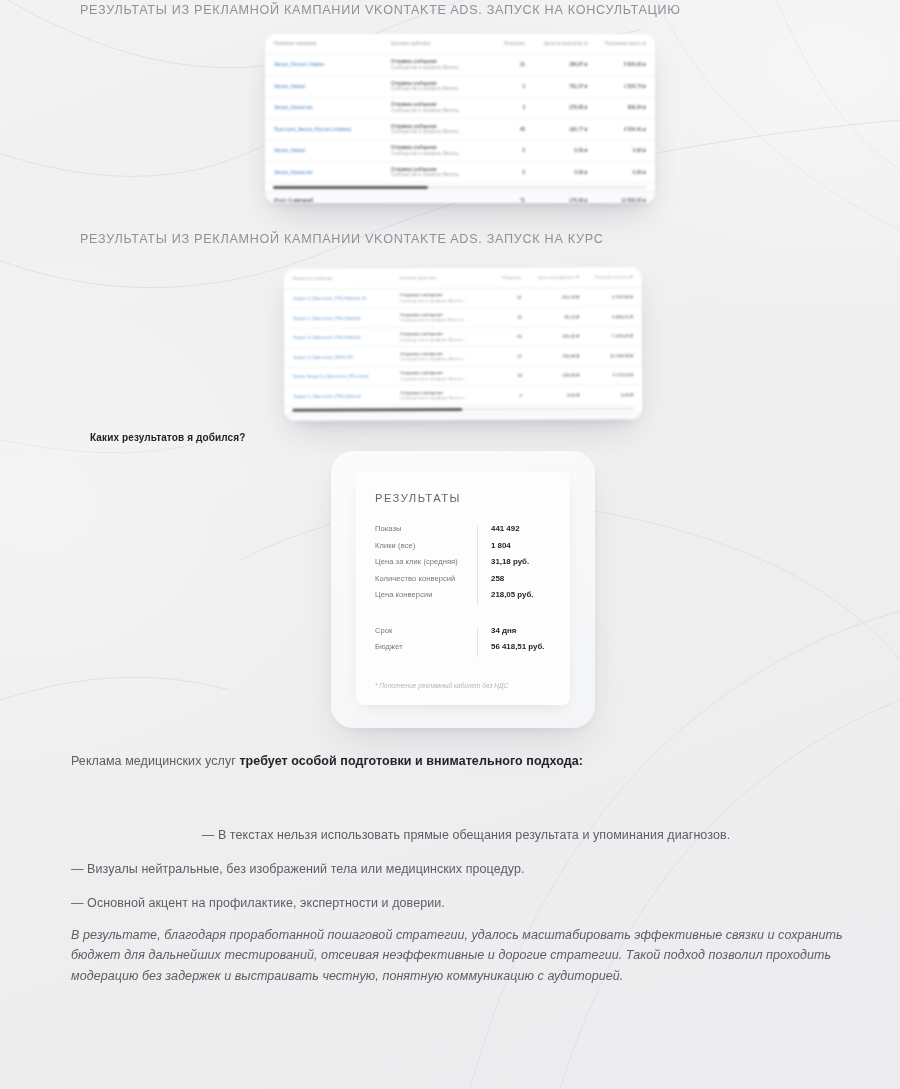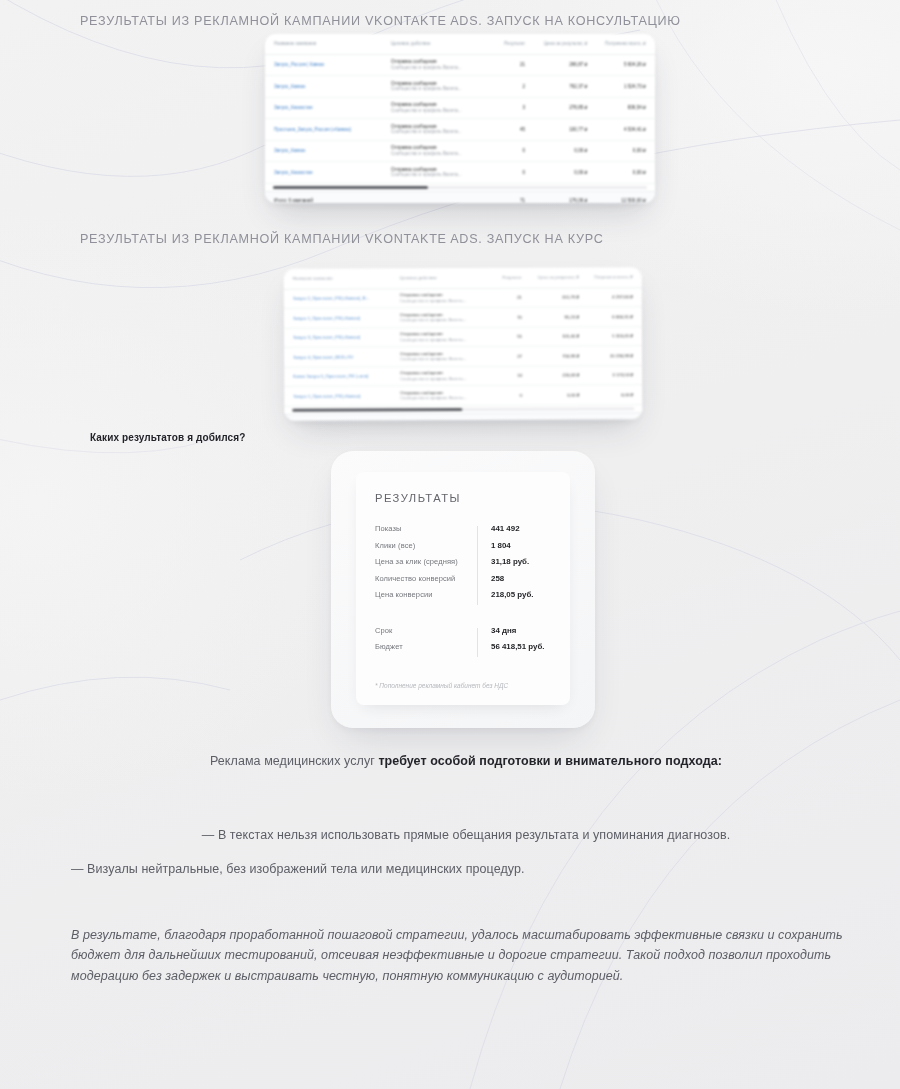--- a/index.html
+++ b/index.html
@@ -22,21 +22,21 @@
 
   
   .section-title {
     position: absolute;
     font-size: 12.6px;
     letter-spacing: 0.72px;
     color: #8f9099;
     font-weight: 400;
     white-space: nowrap;
   }
-  #title-1 { left: 80px; top: 14px; }
+  #title-1 { left: 80px; top: 3px; }
   #title-2 { left: 80px; top: 232px; }
 
   
   .vk-card {
     position: absolute;
     background: #ffffff;
     border-radius: 11px;
     box-shadow: 0 16px 34px -10px rgba(40,44,60,0.20),
                 0 4px 12px -4px rgba(40,44,60,0.12);
     overflow: hidden;
@@ -128,21 +128,21 @@
   .copy {
     position: absolute; left: 71px; width: 790px;
     font-size: 12.5px; line-height: 1.62; color: #5c5e66;
     letter-spacing: 0.07px;
   }
   .copy b { color: #23242a; font-weight: 700; }
   #q-heading {
     position: absolute; left: 90px; top: 432px;
     font-size: 10px; font-weight: 700; color: #23242a; letter-spacing: 0.12px;
   }
-  #p-intro  { top: 751px; text-align: center; }
+  #p-intro  { top: 751px; }
   #p-b1     { top: 789px; }
   #p-b2     { top: 825px; text-align: center; }
   #p-b3     { top: 859px; }
   #p-b4     { top: 893px; }
   #p-result { top: 925px; font-style: italic; }
   #p-final  { top: 1011px; }
 </style>
 </head>
 <body>
 
@@ -416,17 +416,18 @@
       </div>
 
       <div id="results-note">* Пополнение рекламный кабинет без НДС</div>
     </div>
   </div>
 
   <p class="copy" id="p-intro"><span>Реклама медицинских услуг </span><b>требует особой подготовки и внимательного подхода:</b></p>
 
   <p class="copy" id="p-b2">— В текстах нельзя использовать прямые обещания результата и упоминания диагнозов.</p>
   <p class="copy" id="p-b3">— Визуалы нейтральные, без изображений тела или медицинских процедур.</p>
+  <p class="copy" id="p-b4">— Основной акцент на профилактике, экспертности и доверии.</p>
 
   <p class="copy" id="p-result">В результате, благодаря проработанной пошаговой стратегии, удалось масштабировать эффективные связки и сохранить бюджет для дальнейших тестирований, отсеивая неэффективные и дорогие стратегии. Такой подход позволил проходить модерацию без задержек и выстраивать честную, понятную коммуникацию с аудиторией.</p>
 
 
 </div>
 
 </body></html>

